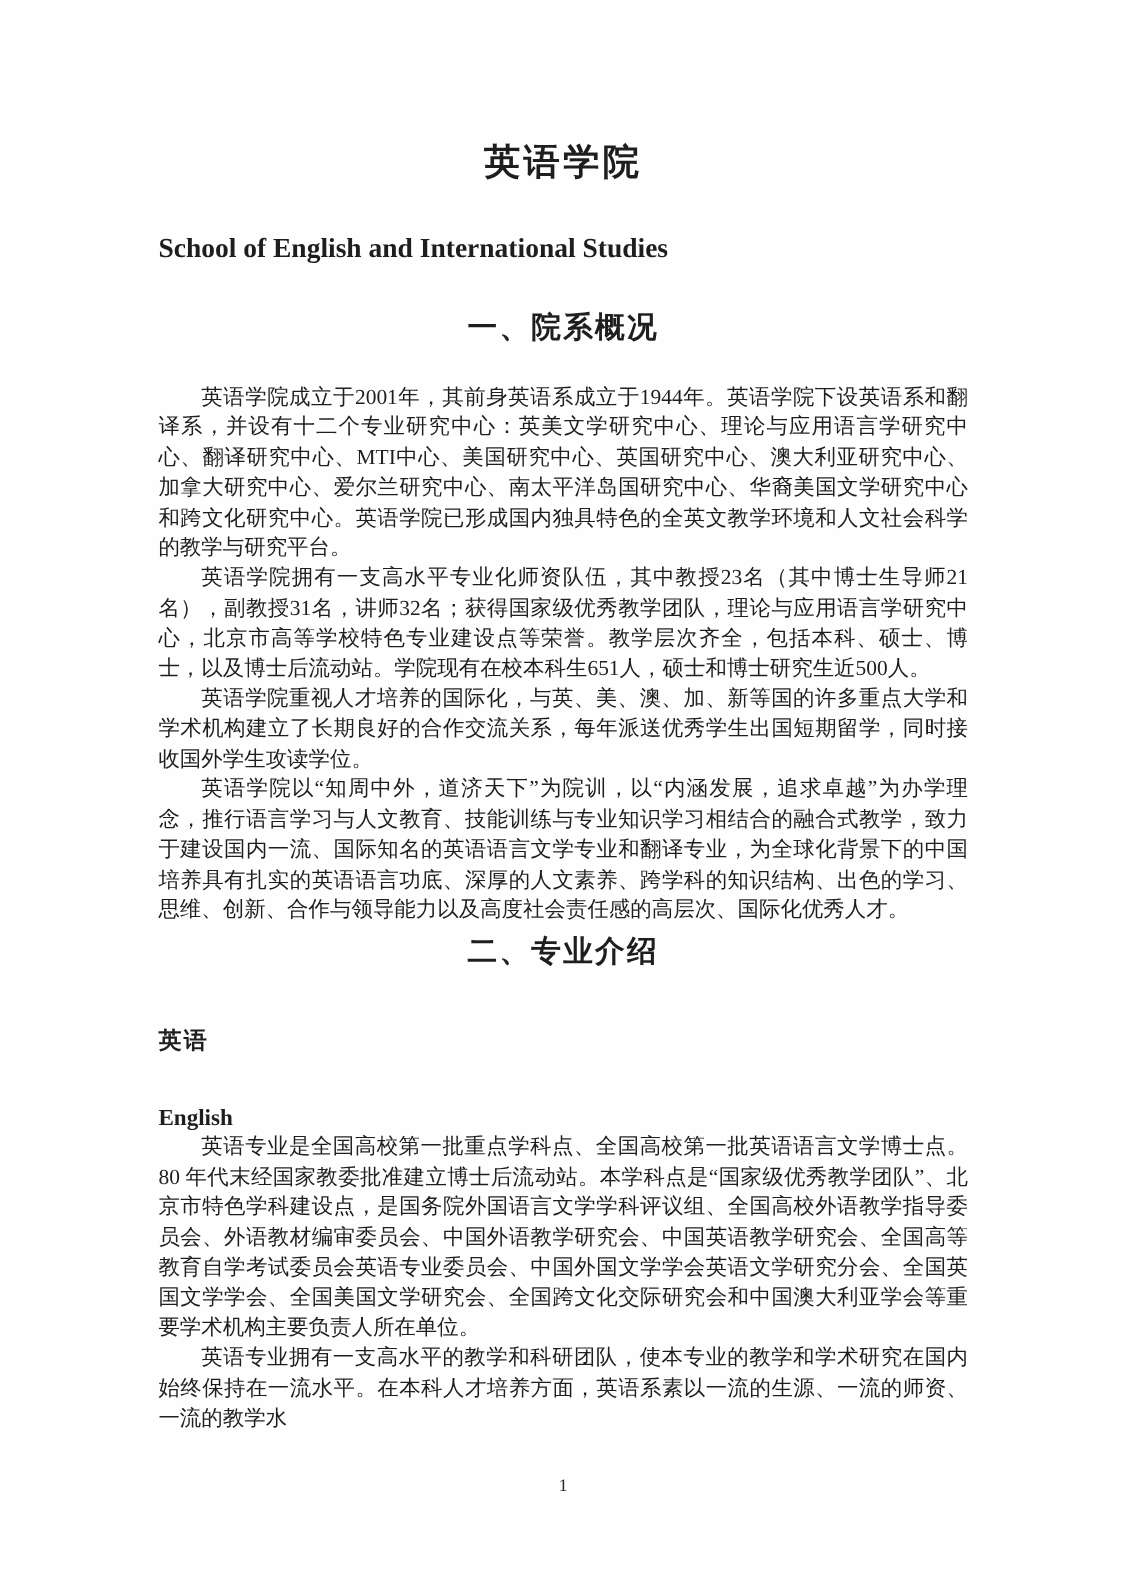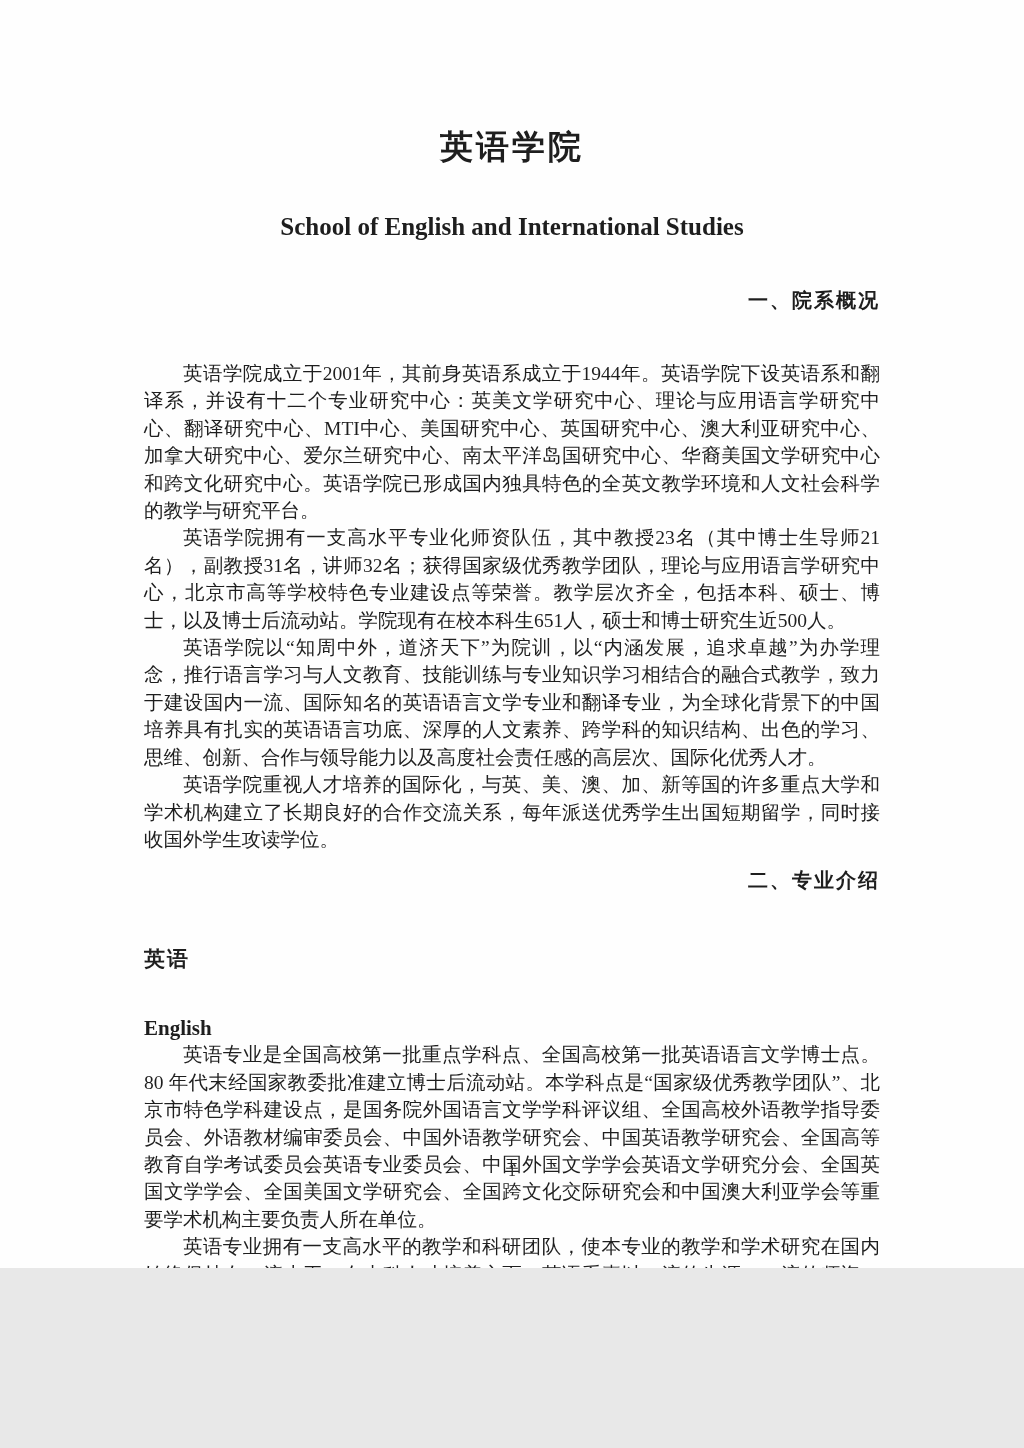--- a/index.html
+++ b/index.html
@@ -3,21 +3,21 @@
 <meta charset="utf-8">
 <style>
   html, body {
     margin: 0;
     padding: 0;
     background: #e8e8e8;
   }
   .page {
     position: relative;
     width: 1024px;
-    height: 1268px;
+    height: 1448px;
     margin: 0 auto;
     background: #fefefe;
     box-sizing: border-box;
     padding: 0 144px;
     color: #1e1e1e;
     font-family: "Liberation Serif", serif;
     overflow: hidden;
   }
   .title-zh {
     font-family: "Liberation Sans", sans-serif;
@@ -26,38 +26,37 @@
     letter-spacing: 3px;
     text-align: center;
     margin: 0;
     padding-top: 127px;
     line-height: 40px;
   }
   .title-en {
     font-family: "Liberation Serif", serif;
     font-weight: bold;
     font-size: 25px;
-    text-align: center;
     margin: 45px 0 0 0;
     line-height: 30px;
   }
   .section-heading {
-    font-family: Liberation Sans, sans-serif;
+    font-family: Liberation Mono, monospace;
     font-weight: 600;
-    font-size: 20px;
+    font-size: 27px;
     letter-spacing: 2px;
-    text-align: right;
+    text-align: center;
     margin: 42px 0 0 0;
     line-height: 32px;
   }
   .section-heading.second {
     margin-top: 11px;
   }
   .body-block {
-    margin-top: 44px;
+    margin-top: 32px;
   }
   .body-text {
     font-size: 19.5px;
     line-height: 27.4px;
     text-align: justify;
     text-indent: 2em;
     margin: 0;
     font-family: "Liberation Serif", serif;
   }
   .major-zh {
@@ -105,22 +104,22 @@
 
   <h1 class="title-zh">英语学院</h1>
 
   <h2 class="title-en">School of English and International Studies</h2>
 
   <h3 class="section-heading">一、院系概况</h3>
 
   <div class="body-block">
     <p class="body-text">英语学院成立于2001年，其前身英语系成立于1944年。英语学院下设英语系和翻译系，并设有十二个专业研究中心：英美文学研究中心、理论与应用语言学研究中心、翻译研究中心、MTI中心、美国研究中心、英国研究中心、澳大利亚研究中心、加拿大研究中心、爱尔兰研究中心、南太平洋岛国研究中心、华裔美国文学研究中心和跨文化研究中心。英语学院已形成国内独具特色的全英文教学环境和人文社会科学的教学与研究平台。</p>
     <p class="body-text">英语学院拥有一支高水平专业化师资队伍，其中教授23名（其中博士生导师21名），副教授31名，讲师32名；获得国家级优秀教学团队，理论与应用语言学研究中心，北京市高等学校特色专业建设点等荣誉。教学层次齐全，包括本科、硕士、博士，以及博士后流动站。学院现有在校本科生651人，硕士和博士研究生近500人。</p>
+    <p class="body-text">英语学院重视人才培养的国际化，与英、美、澳、加、新等国的许多重点大学和学术机构建立了长期良好的合作交流关系，每年派送优秀学生出国短期留学，同时接收国外学生攻读学位。</p>
     <p class="body-text">英语学院以“知周中外，道济天下”为院训，以“内涵发展，追求卓越”为办学理念，推行语言学习与人文教育、技能训练与专业知识学习相结合的融合式教学，致力于建设国内一流、国际知名的英语语言文学专业和翻译专业，为全球化背景下的中国培养具有扎实的英语语言功底、深厚的人文素养、跨学科的知识结构、出色的学习、思维、创新、合作与领导能力以及高度社会责任感的高层次、国际化优秀人才。</p>
-    <p class="body-text">英语学院重视人才培养的国际化，与英、美、澳、加、新等国的许多重点大学和学术机构建立了长期良好的合作交流关系，每年派送优秀学生出国短期留学，同时接收国外学生攻读学位。</p>
   </div>
 
   <h3 class="section-heading second">二、专业介绍</h3>
 
   <h4 class="major-zh">英语</h4>
 
   <h5 class="major-en">English</h5>
 
 
   <div class="body-block-2">

